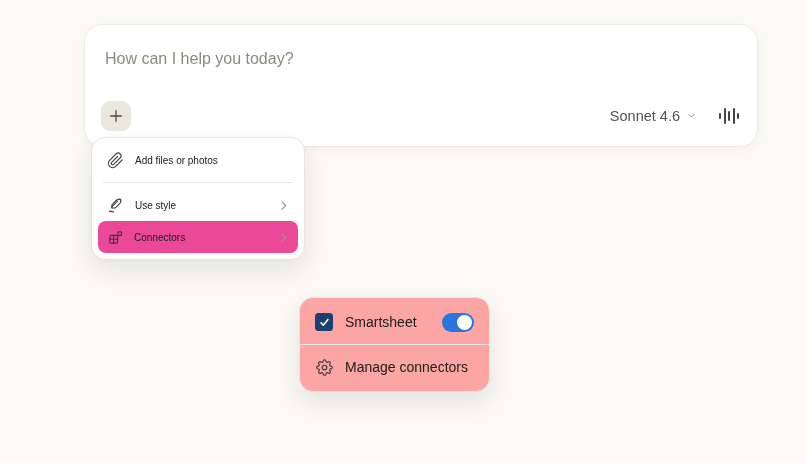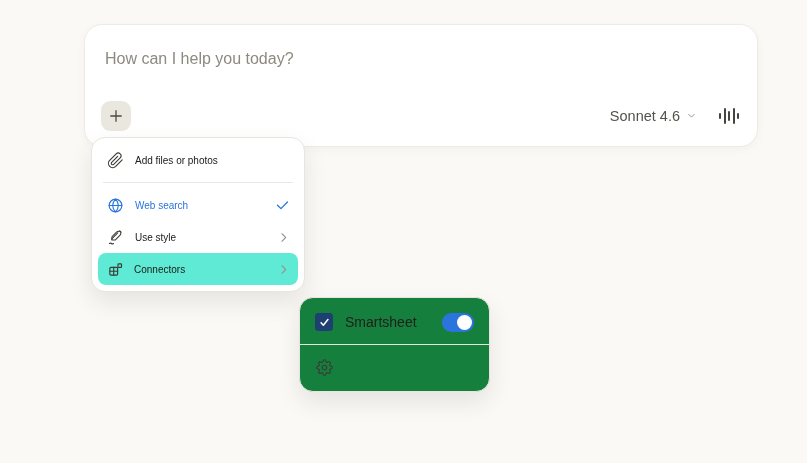--- a/index.html
+++ b/index.html
@@ -72,31 +72,31 @@
     height: 32px;
     display: flex; align-items: center;
     gap: 11px;
     padding: 0 8px;
     border-radius: 8px;
     font-size: 10px;
     color: #21201b;
     cursor: pointer;
     white-space: nowrap;
   }
-  .menu-item.highlighted { background: #5eead4; gap: 10px; }
+  .menu-item.highlighted { background: #ec4899; gap: 10px; }
   .menu-item.accent { color: #2b74dd; }
   .menu-item .mi-icon { width: 18px; height: 18px; display:flex; align-items:center; justify-content:center; flex: 0 0 18px; }
   .menu-item .right-slot { margin-left: auto; display: flex; align-items: center; }
   .menu-divider { height: 1px; background: #e9e7df; margin: 6px 5px; }
 
   .submenu {
     position: absolute;
     left: 299px; top: 297px;
     width: 191px;
-    background: #15803d;
+    background: #fca5a5;
     border: 1px solid #e7e5dc;
     border-radius: 14px;
     box-shadow: 0 10px 24px rgba(0,0,0,0.09);
     padding: 4px 0;
     z-index: 6;
   }
   .submenu-item {
     height: 40px;
     display: flex; align-items: center;
     gap: 12px;
@@ -179,35 +179,20 @@
         </svg>
     </span>
     <span>Add files or photos</span>
   </div>
 
 
 
   <div class="menu-divider"></div>
 
 
-  <div class="menu-item accent">
-    <span class="mi-icon">
-      <svg width="17" height="17" viewBox="0 0 24 24" class="icon-accent">
-          <circle cx="12" cy="12" r="9"></circle>
-          <path d="M3 12h18"></path>
-          <path d="M12 3a13.5 13.5 0 014 9 13.5 13.5 0 01-4 9 13.5 13.5 0 01-4-9 13.5 13.5 0 014-9z"></path>
-        </svg>
-    </span>
-    <span>Web search</span>
-    <span class="right-slot">
-      <svg width="15" height="15" viewBox="0 0 24 24">
-          <polyline points="20,6.5 9.5,17 4,11.5" fill="none" stroke="#2b74dd" stroke-width="2.1" stroke-linecap="round" stroke-linejoin="round"></polyline>
-        </svg>
-    </span>
-  </div>
 
   <div class="menu-item">
     <span class="mi-icon">
       <svg width="17" height="17" viewBox="0 0 24 24" class="icon-stroke">
           <path d="M20.2 5.8a5 5 0 00-7.1 0L6 13v5h5l7.2-7.1a5 5 0 000-7.1z" transform="scale(0.92) translate(1.5,-1)"></path>
           <path d="M15 7L5.5 16.5" transform="scale(0.92) translate(1.5,-1)"></path>
           <path d="M3.5 20.5c1-.9 1.9-.9 2.8 0 .9.9 1.8.9 2.8 0"></path>
         </svg>
     </span>
     <span>Use style</span>
@@ -250,14 +235,15 @@
 
   <div class="submenu-divider"></div>
 
   <div class="submenu-item">
     <span class="mi-icon" style="width:18px;height:18px;display:flex;align-items:center;justify-content:center;">
       <svg width="17" height="17" viewBox="0 0 24 24" class="icon-stroke">
           <circle cx="12" cy="12" r="3.2"></circle>
           <path d="M19.4 15a1.65 1.65 0 00.33 1.82l.06.06a2 2 0 01-2.83 2.83l-.06-.06a1.65 1.65 0 00-1.82-.33 1.65 1.65 0 00-1 1.51V21a2 2 0 01-4 0v-.09A1.65 1.65 0 009 19.4a1.65 1.65 0 00-1.82.33l-.06.06a2 2 0 01-2.83-2.83l.06-.06a1.65 1.65 0 00.33-1.82 1.65 1.65 0 00-1.51-1H3a2 2 0 010-4h.09A1.65 1.65 0 004.6 9a1.65 1.65 0 00-.33-1.82l-.06-.06a2 2 0 012.83-2.83l.06.06a1.65 1.65 0 001.82.33H9a1.65 1.65 0 001-1.51V3a2 2 0 014 0v.09a1.65 1.65 0 001 1.51 1.65 1.65 0 001.82-.33l.06-.06a2 2 0 012.83 2.83l-.06.06a1.65 1.65 0 00-.33 1.82V9a1.65 1.65 0 001.51 1H21a2 2 0 010 4h-.09a1.65 1.65 0 00-1.51 1z"></path>
         </svg>
     </span>
+    <span>Manage connectors</span>
   </div>
 </div>
 
 </body></html>

